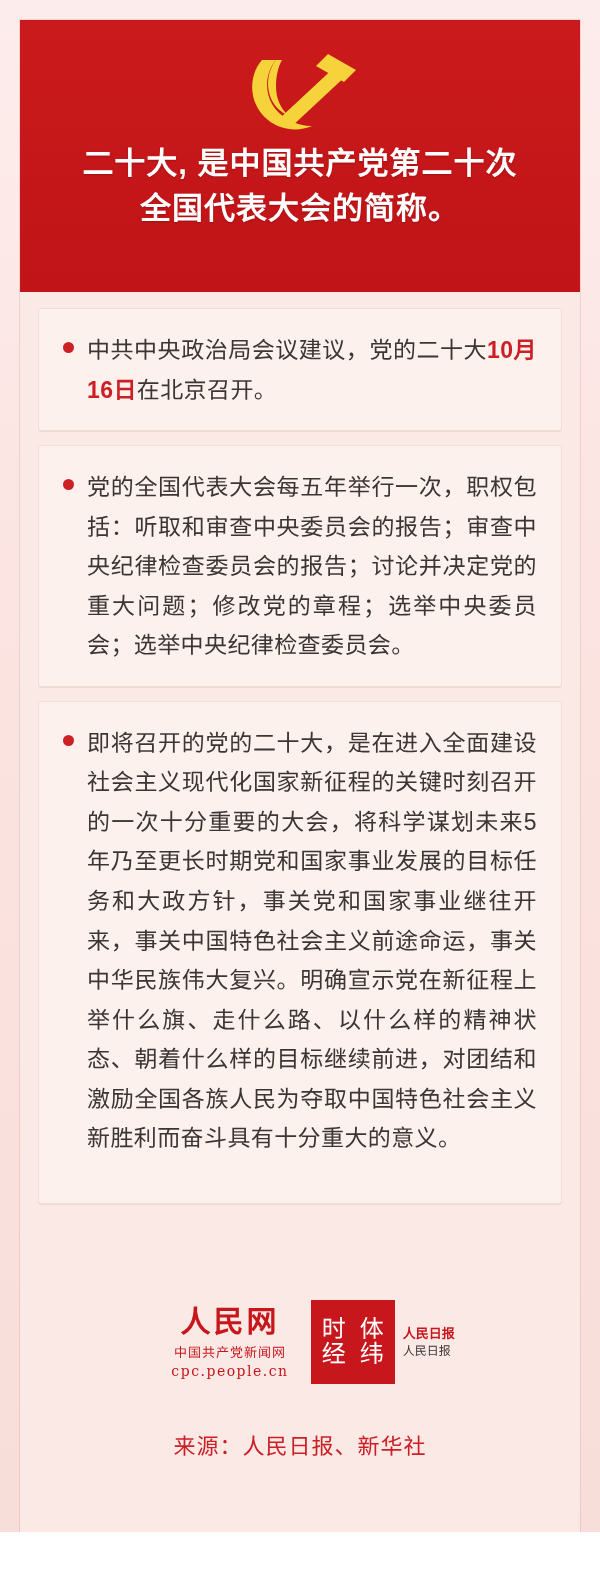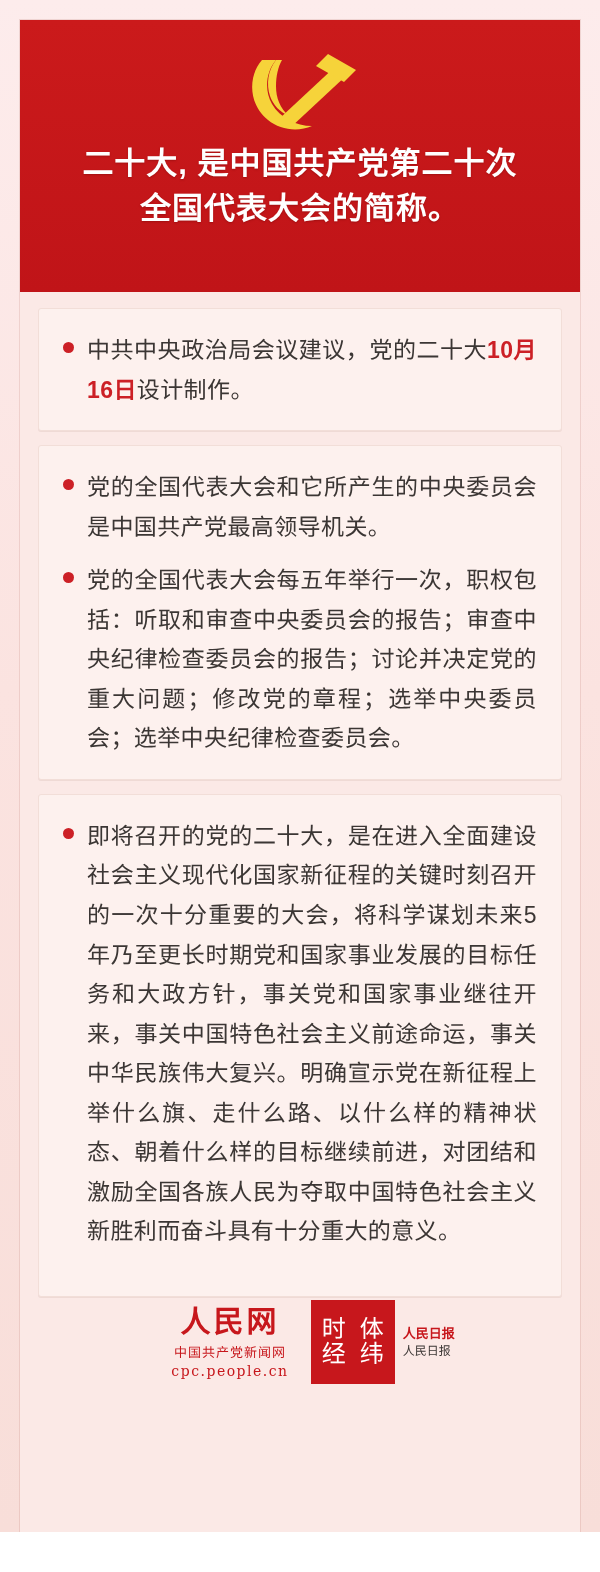--- a/index.html
+++ b/index.html
@@ -199,29 +199,25 @@
       <div>二十大, 是中国共产党第二十次</div>
       <div>全国代表大会的简称。</div>
     </div>
   </div>
 
   <div class="cards">
 
     <div class="card">
       <div class="bullet-row">
         <span class="dot"></span>
-        <span class="btext"><span>中共中央政治局会议建议，党的二十大</span><span class="hl">10月16日</span><span>设计制作。</span></span>
+        <span class="btext"><span>中共中央政治局会议建议，党的二十大</span><span class="hl">10月16日</span><span>在北京召开。</span></span>
       </div>
     </div>
 
     <div class="card">
-      <div class="bullet-row">
-        <span class="dot"></span>
-        <span class="btext">党的全国代表大会和它所产生的中央委员会是中国共产党最高领导机关。</span>
-      </div>
       <div class="bullet-row">
         <span class="dot"></span>
         <span class="btext">党的全国代表大会每五年举行一次，职权包括：听取和审查中央委员会的报告；审查中央纪律检查委员会的报告；讨论并决定党的重大问题；修改党的章程；选举中央委员会；选举中央纪律检查委员会。</span>
       </div>
     </div>
 
     <div class="card big">
       <div class="bullet-row">
         <span class="dot"></span>
         <span class="btext">即将召开的党的二十大，是在进入全面建设社会主义现代化国家新征程的关键时刻召开的一次十分重要的大会，将科学谋划未来5年乃至更长时期党和国家事业发展的目标任务和大政方针，事关党和国家事业继往开来，事关中国特色社会主义前途命运，事关中华民族伟大复兴。明确宣示党在新征程上举什么旗、走什么路、以什么样的精神状态、朝着什么样的目标继续前进，对团结和激励全国各族人民为夺取中国特色社会主义新胜利而奋斗具有十分重大的意义。</span>
@@ -244,15 +240,16 @@
         <span>纬</span>
       </div>
       <div class="seal-side">
         <span class="red">人民日报</span>
         <span>人民日报</span>
       </div>
     </div>
   </div>
 
   <div class="footer">
+    <div>来源：人民日报、新华社</div>
   </div>
 
 </div>
 
 </body></html>

